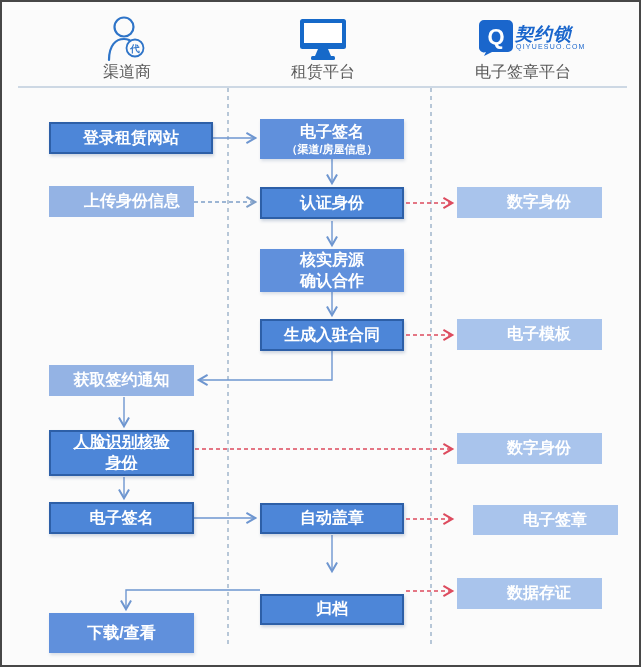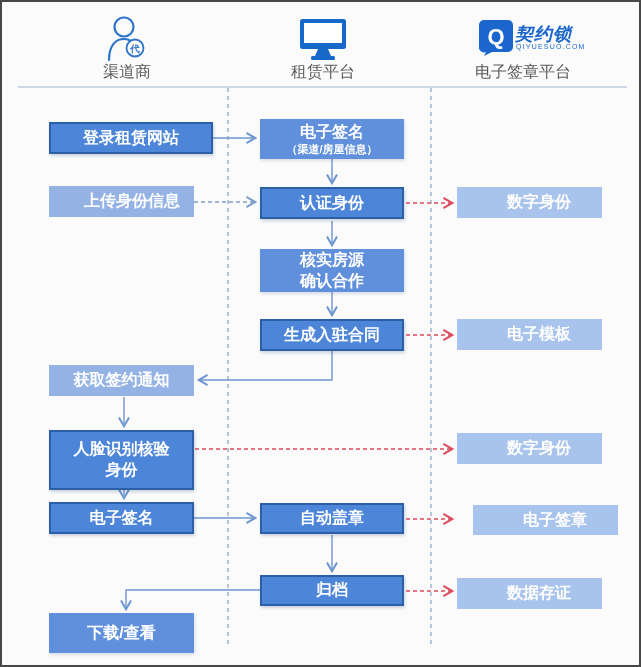--- a/index.html
+++ b/index.html
@@ -104,35 +104,35 @@
       <line x1="404" y1="333" x2="449" y2="333" marker-end="url(#chevRed)"></line>
       <line x1="193" y1="447" x2="449" y2="447" marker-end="url(#chevRed)"></line>
       <line x1="404" y1="517" x2="449" y2="517" marker-end="url(#chevRed)"></line>
       <line x1="404" y1="589" x2="449" y2="589" marker-end="url(#chevRed)"></line>
     </g>
   </svg>
 
   <div class="node type-a" style="left:47px;top:120px;width:164px;height:32px;">登录租赁网站</div>
   <div class="node type-c" style="left:47px;top:184px;width:145px;height:31px;padding-left:21px;">上传身份信息</div>
   <div class="node type-c" style="left:47px;top:363px;width:145px;height:31px;">获取签约通知</div>
-  <div class="node type-a" style="left:47px;top:428px;width:145px;height:60px;">人脸识别核验
+  <div class="node type-a" style="left:47px;top:428px;width:145px;height:46px;text-decoration:underline;">人脸识别核验
 身份</div>
   <div class="node type-a" style="left:47px;top:500px;width:145px;height:32px;">电子签名</div>
   <div class="node type-b" style="left:47px;top:611px;width:145px;height:40px;">下载/查看</div>
 
   <div class="node type-b" style="left:258px;top:117px;width:144px;height:40px;">
     <span>电子签名</span>
     <span class="sub">（渠道/房屋信息）</span>
   </div>
   <div class="node type-a" style="left:258px;top:185px;width:144px;height:32px;">认证身份</div>
   <div class="node type-b" style="left:258px;top:247px;width:144px;height:43px;">核实房源
 确认合作</div>
   <div class="node type-a" style="left:258px;top:317px;width:144px;height:32px;">生成入驻合同</div>
   <div class="node type-a" style="left:258px;top:501px;width:144px;height:31px;">自动盖章</div>
-  <div class="node type-a" style="left:258px;top:573px;width:144px;height:31px;">归档</div>
+  <div class="node type-a" style="left:258px;top:592px;width:144px;height:31px;">归档</div>
 
   <div class="node type-d" style="left:455px;top:185px;width:145px;height:31px;">数字身份</div>
   <div class="node type-d" style="left:455px;top:317px;width:145px;height:31px;">电子模板</div>
   <div class="node type-d" style="left:455px;top:431px;width:145px;height:31px;">数字身份</div>
   <div class="node type-d" style="left:471px;top:503px;width:145px;height:30px;">电子签章</div>
   <div class="node type-d" style="left:455px;top:576px;width:145px;height:31px;">数据存证</div>
 
 </div>
 
 </body></html>

